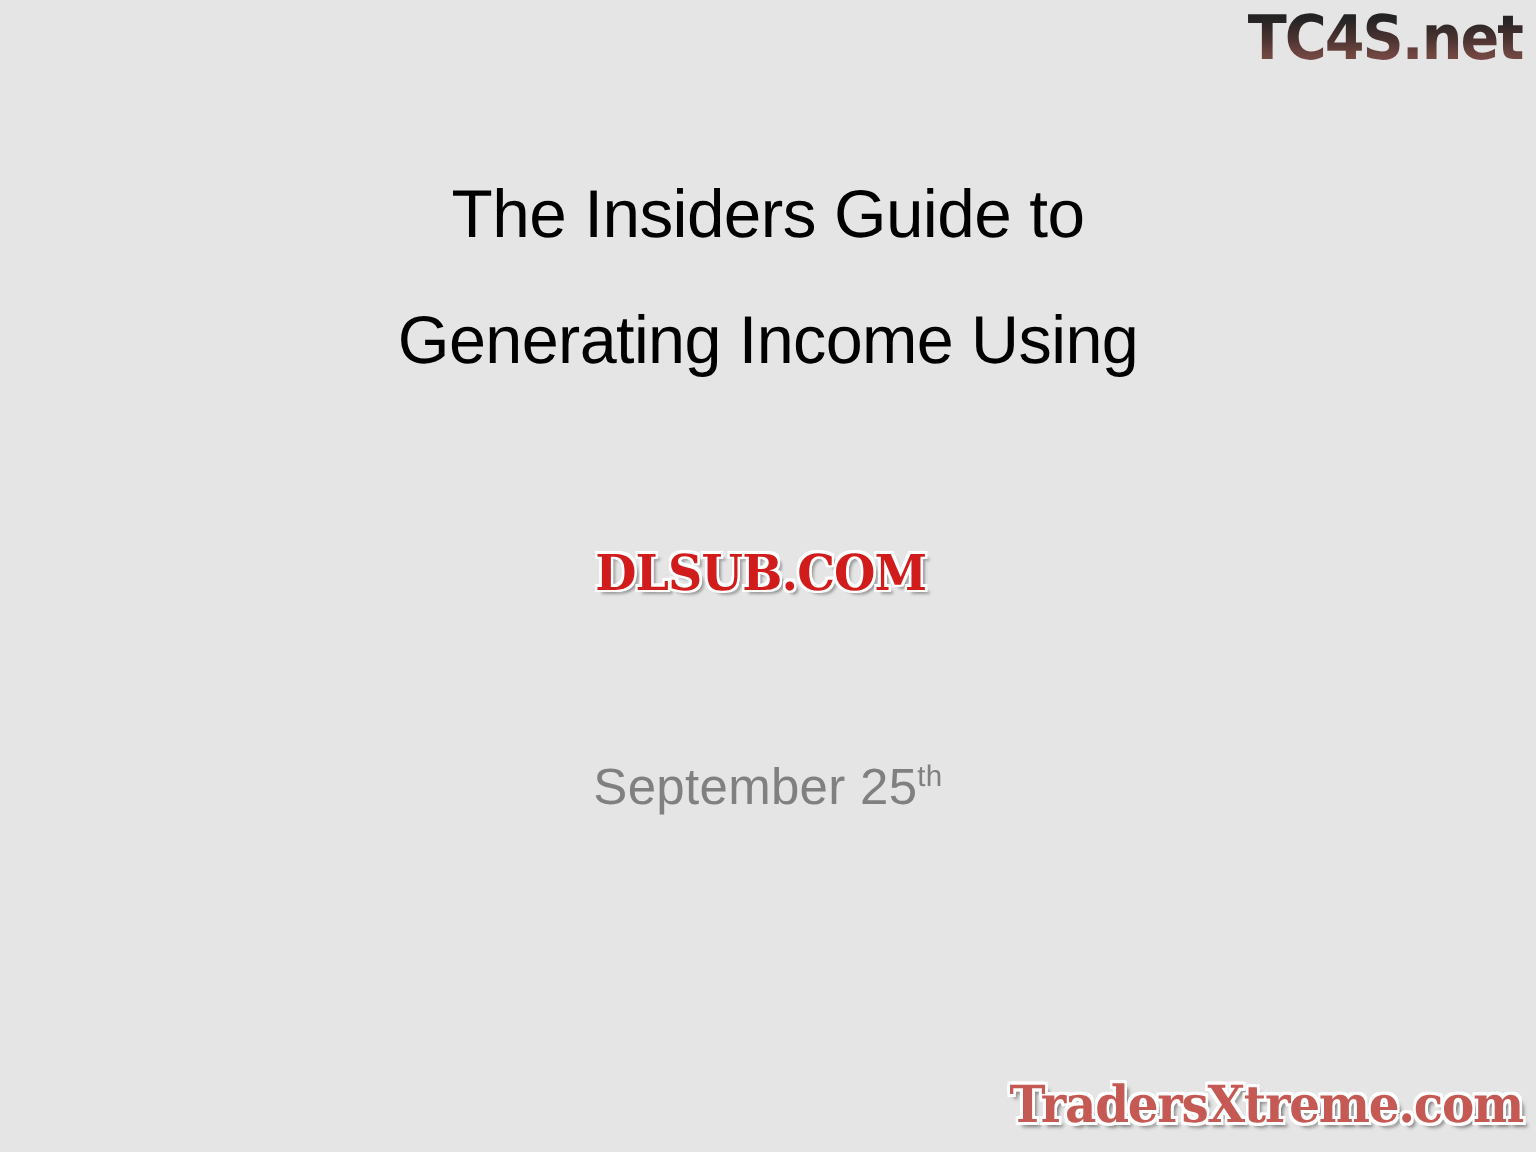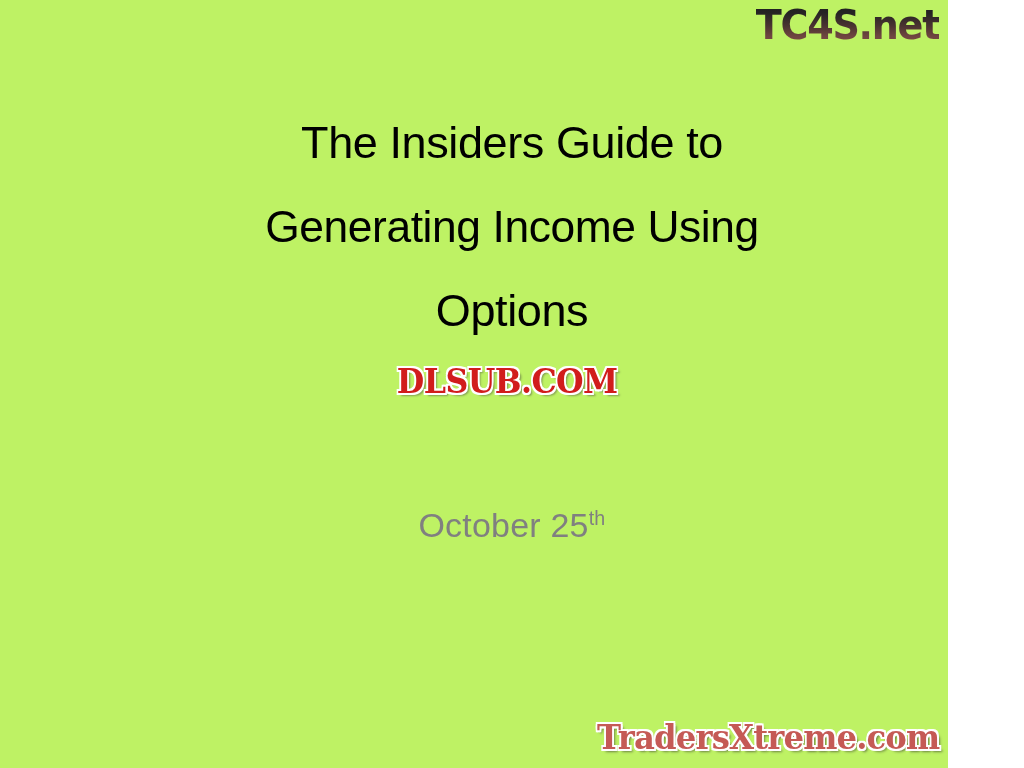--- a/index.html
+++ b/index.html
@@ -5,23 +5,23 @@
   html, body {
     margin: 0;
     padding: 0;
     background: #ffffff;
   }
   body {
     font-family: "Liberation Sans", sans-serif;
   }
   #slide {
     position: relative;
-    width: 948px;
+    width: 1024px;
     height: 768px;
-    background: #bef264;
+    background: #e5e5e5;
     overflow: hidden;
   }
 
   
   #tc4s-logo {
     position: absolute;
     right: 9px;
     top: 2px;
     font-family: "DejaVu Sans", sans-serif;
     font-weight: bold;
@@ -153,26 +153,25 @@
 </head>
 <body>
 
 <div id="slide">
 
   <div id="tc4s-logo">TC4S.net</div>
 
   <div id="title-block">
     <span class="tline">The Insiders Guide to</span>
     <span class="tline wide">Generating Income Using</span>
-    <span class="tline">Options</span>
   </div>
 
   <div id="dlsub-watermark">
     <span class="inner">DLSUB.COM</span>
   </div>
 
   <div id="subtitle">
-    <span>October 25</span><sup>th</sup>
+    <span>September 25</span><sup>th</sup>
   </div>
 
   <div id="tx-logo">TradersXtreme.com</div>
 
 </div>
 
 </body></html>

